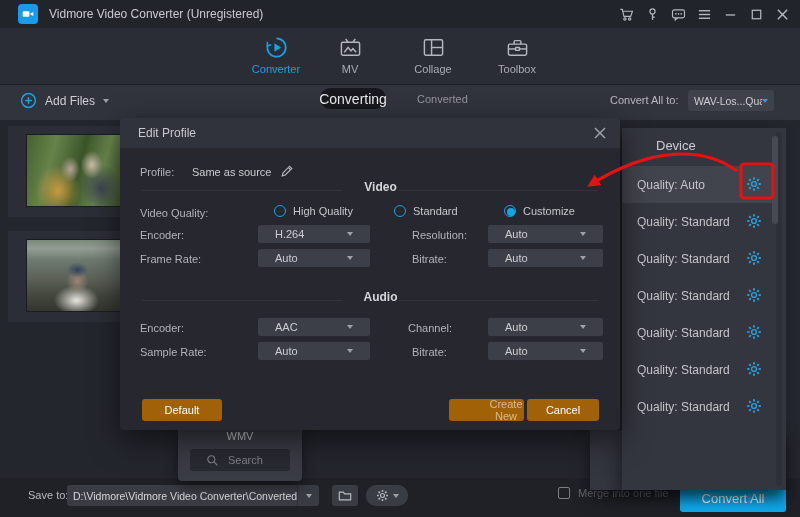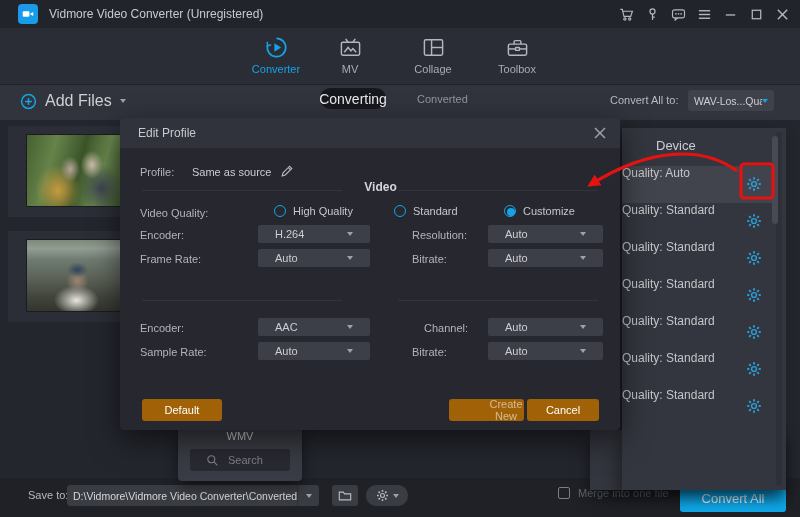--- a/index.html
+++ b/index.html
@@ -19,21 +19,21 @@
   .tab{position:absolute;top:6px;width:80px;height:50px;text-align:center;cursor:pointer;}
   .tab .t-ic{height:26px;display:flex;justify-content:center;align-items:center;color:#b4b6bd;}
   .tab .t-lb{margin-top:3px;font-size:11px;color:#a9abb2;}
   .tab.active .t-lb{color:#16a3e3;}
   .tab.active .t-ic{color:#16a3e3;}
   .tab.active .t-ul{position:absolute;left:2px;bottom:-4px;width:76px;height:3px;background:#16a3e3;border-radius:2px;}
 
   
   .toolbar{position:absolute;left:0;top:85px;width:800px;height:35px;background:#31333d;}
   .addfiles{position:absolute;left:20px;top:7px;display:flex;align-items:center;gap:8px;cursor:pointer;}
-  .addfiles .af-lb{font-size:16px;color:#cfd0d3;}
+  .addfiles .af-lb{font-size:12px;color:#cfd0d3;}
   .pill{position:absolute;left:320px;top:3px;width:66px;height:21px;background:#17181d;border-radius:11px;
     color:#e8e9ec;font-size:14px;display:flex;align-items:center;justify-content:center;cursor:pointer;}
   .converted-lb{position:absolute;left:417px;top:8px;font-size:11px;color:#93959b;cursor:pointer;}
   .cat-lb{position:absolute;left:610px;top:9px;font-size:11px;color:#b9babe;}
   .cat-dd{position:absolute;left:688px;top:5px;width:86px;height:21px;background:#3f414b;border-radius:3px;
     display:flex;align-items:center;padding:0 6px;cursor:pointer;}
   .cat-dd .dd-val{flex:1;font-size:10.5px;color:#cdced2;white-space:nowrap;overflow:hidden;}
 
   
   .tri{width:0;height:0;border-left:4px solid transparent;border-right:4px solid transparent;border-top:5px solid #9fa1a8;display:inline-block;}
@@ -65,21 +65,21 @@
   .fmt-search input{background:transparent;border:none;outline:none;width:48px;font-size:11px;color:#9a9ca2;}
   .fmt-search input::placeholder{color:#7e8087;}
 
   
   .dev-panel{position:absolute;left:622px;top:128px;width:164px;height:362px;background:#34363f;z-index:2;
     box-shadow:-6px 6px 14px rgba(0,0,0,.35);}
   .dev-bottom{position:absolute;left:590px;top:430px;width:196px;height:60px;background:#34363f;z-index:2;
     box-shadow:0 8px 14px rgba(0,0,0,.5);}
   .dev-head{position:absolute;left:34px;top:10px;font-size:13px;color:#cdced2;}
   .dev-rows{position:absolute;left:0;top:38px;width:153px;}
-  .dev-row{position:relative;height:37px;display:flex;align-items:flex-start;cursor:pointer;}
+  .dev-row{position:relative;height:37px;display:flex;align-items:center;padding-left:15px;cursor:pointer;}
   .dev-row.hl{background:#42444d;}
   .dev-row .dr-lb{font-size:12px;color:#c4c5c9;}
   .dev-row .dr-gear{position:absolute;right:13px;top:10px;width:16px;height:16px;color:#2a9fd8;cursor:pointer;}
   .dev-scroll{position:absolute;right:4px;top:4px;width:6px;height:354px;background:#2e3038;border-radius:3px;}
   .dev-thumbbar{position:absolute;right:4px;top:4px;width:6px;height:88px;background:#474954;border-radius:3px;}
 
   
   .dlg{position:absolute;left:120px;top:118px;width:500px;height:312px;background:#27282f;border-radius:4px;z-index:3;
     box-shadow:0 10px 30px rgba(0,0,0,.55);}
   .dlg-head{position:absolute;left:0;top:0;width:100%;height:30px;background:#31333c;border-radius:4px 4px 0 0;}
@@ -452,28 +452,29 @@
       <span class="dd-val">Auto</span>
       <span class="tri sm"></span>
     </div>
     <span class="flabel" style="left:292px;top:135px">Bitrate:</span>
     <div class="dd" style="left:368px;top:131px;width:115px">
       <span class="dd-val">Auto</span>
       <span class="tri sm"></span>
     </div>
 
     <div class="sec-line" style="left:22px;top:182px;width:200px"></div>
+    <div class="sec-head" style="top:172px">Audio</div>
     <div class="sec-line" style="left:278px;top:182px;width:200px"></div>
 
     <span class="flabel" style="left:20px;top:204px">Encoder:</span>
     <div class="dd" style="left:138px;top:200px;width:112px">
       <span class="dd-val">AAC</span>
       <span class="tri sm"></span>
     </div>
-    <span class="flabel" style="left:304px;top:204px">Channel:</span>
+    <span class="flabel" style="left:288px;top:204px">Channel:</span>
     <div class="dd" style="left:368px;top:200px;width:115px">
       <span class="dd-val">Auto</span>
       <span class="tri sm"></span>
     </div>
 
     <span class="flabel" style="left:20px;top:228px">Sample Rate:</span>
     <div class="dd" style="left:138px;top:224px;width:112px">
       <span class="dd-val">Auto</span>
       <span class="tri sm"></span>
     </div>

